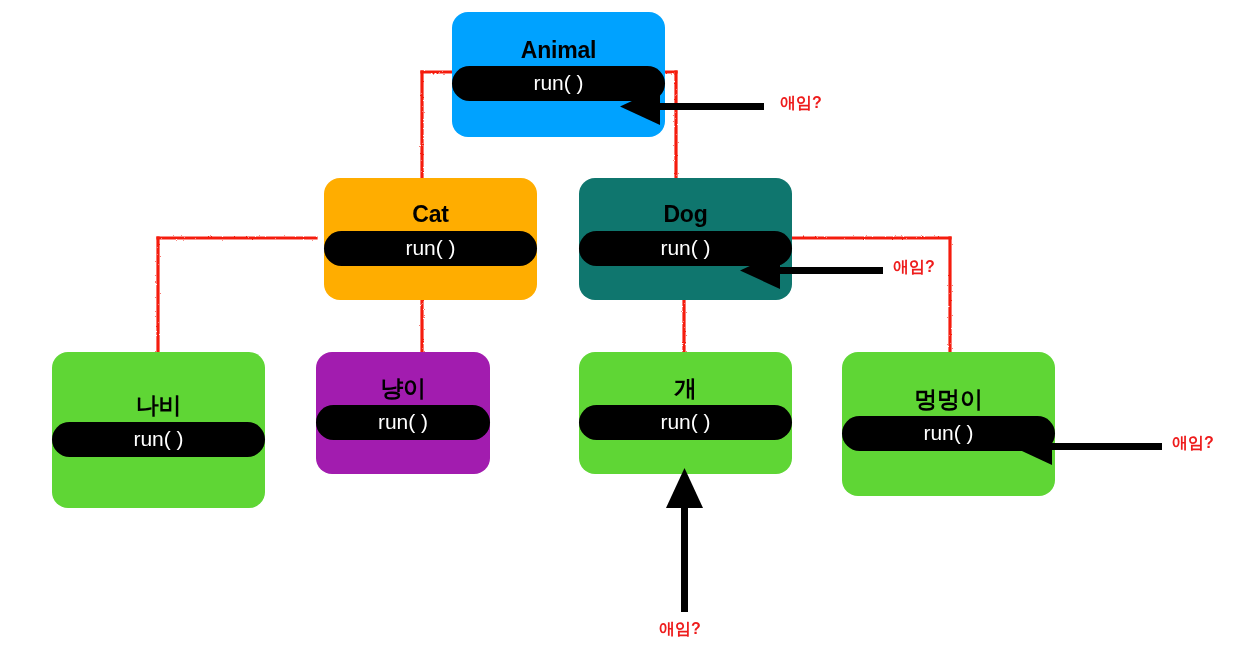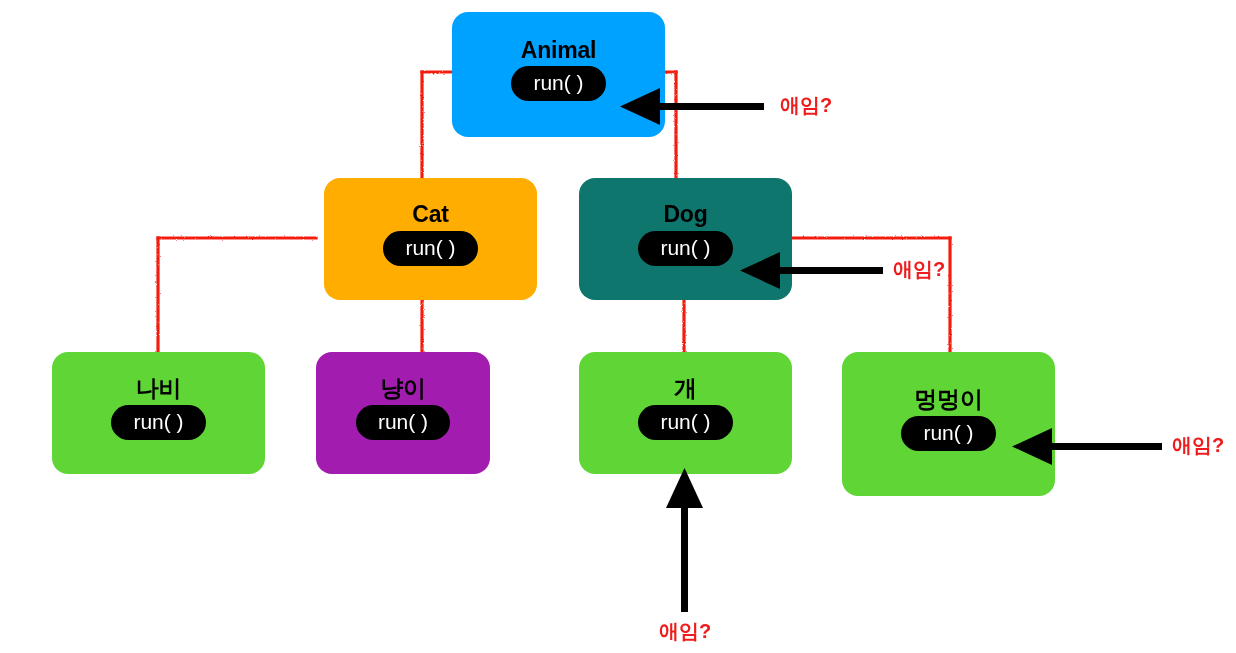--- a/index.html
+++ b/index.html
@@ -28,21 +28,20 @@
     z-index: 1;
   }
   
   .node {
     position: absolute;
     z-index: 2;
     box-sizing: border-box;
     border-radius: 16px;
     display: flex;
     flex-direction: column;
-    align-items: center;
     justify-content: center;
     padding-bottom: 10px;
   }
   .node-label {
     font-size: 23px;
     font-weight: bold;
     color: #000000;
     line-height: 1.05;
     letter-spacing: -0.2px;
     margin-bottom: 4px;
@@ -67,21 +66,21 @@
     top: 0;
     width: 1236px;
     height: 653px;
     z-index: 3;
     pointer-events: none;
   }
   .anno-text {
     position: absolute;
     z-index: 4;
     color: #ee1c1c;
-    font-size: 20px;
+    font-size: 16px;
     font-weight: bold;
     white-space: nowrap;
     line-height: 1;
   }
 </style>
 </head>
 <body>
 
 <div id="canvas">
 
@@ -121,21 +120,21 @@
   <div class="node" style="left:324px; top:178px; width:213px; height:122px; background:#ffad00;">
     <div class="node-label">Cat</div>
     <div class="method-pill">run( )</div>
   </div>
 
   <div class="node" style="left:579px; top:178px; width:213px; height:122px; background:#0f766e;">
     <div class="node-label">Dog</div>
     <div class="method-pill">run( )</div>
   </div>
 
-  <div class="node" style="left:52px; top:352px; width:213px; height:122px; background:#5fd635;">
+  <div class="node" style="left:52px; top:352px; width:213px; height:156px; background:#5fd635;">
     <div class="node-label">나비</div>
     <div class="method-pill">run( )</div>
   </div>
 
   <div class="node" style="left:316px; top:352px; width:174px; height:122px; background:#a21caf;">
     <div class="node-label">냥이</div>
     <div class="method-pill">run( )</div>
   </div>
 
   <div class="node" style="left:579px; top:352px; width:213px; height:122px; background:#5fd635;">

